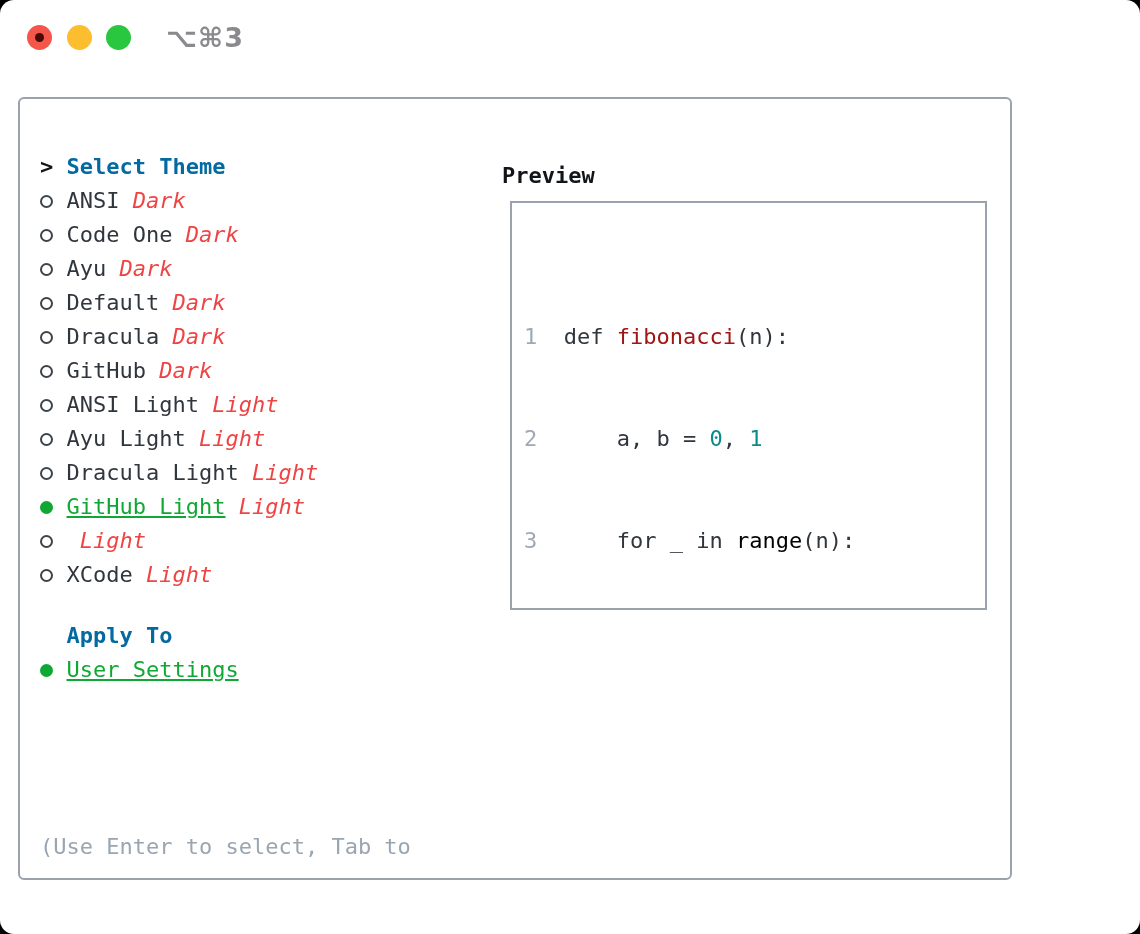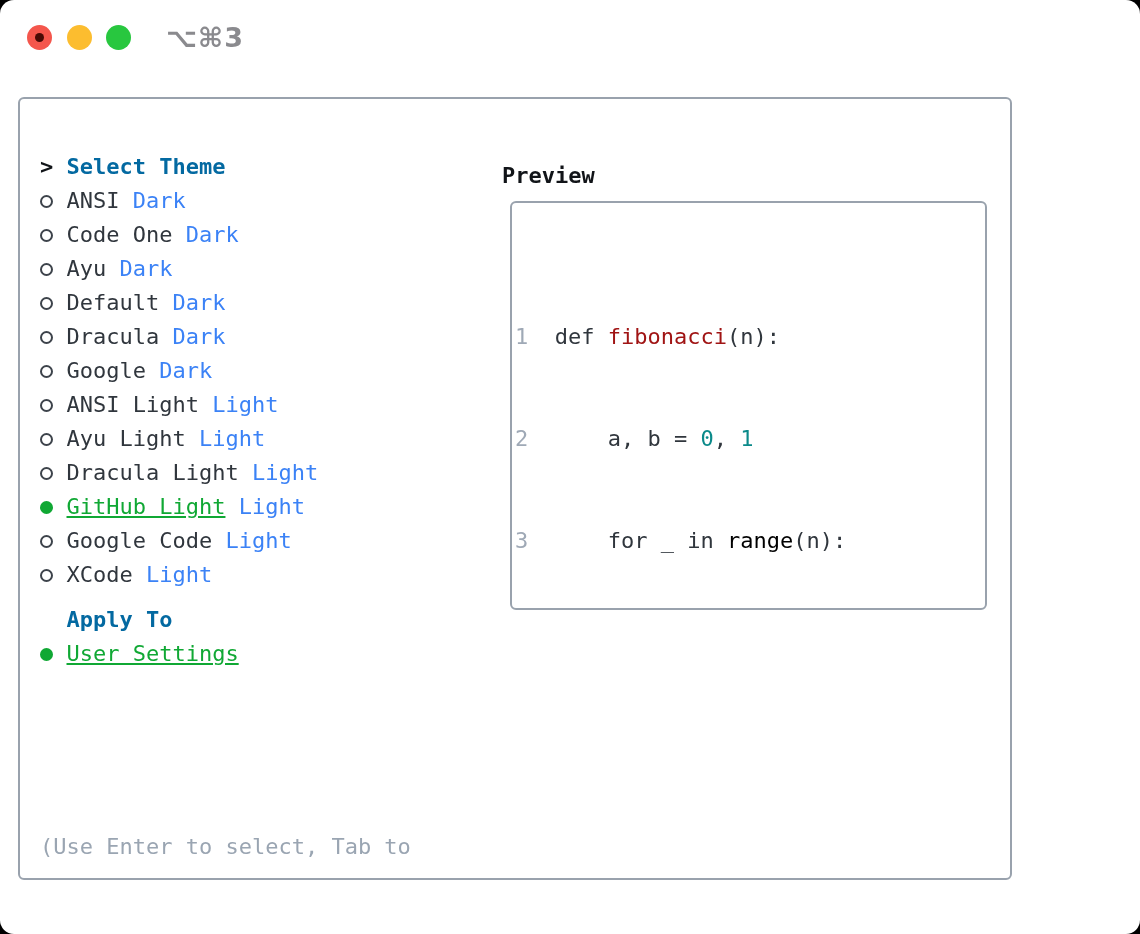--- a/index.html
+++ b/index.html
@@ -37,33 +37,33 @@
   .marker { width:26.5px; display:flex; align-items:center; flex:none; }
   .radio {
     display:inline-block; width:13px; height:13px; border-radius:50%;
     border:2px solid #3d434b; background:transparent;
   }
   .selected .radio { background:#10a834; border-color:#10a834; }
   .prompt-char { color:#111418; font-weight:bold; }
   .hdr { color:#0369a1; font-weight:bold; }
   .nm { color:#30363d; }
   .selected .nm { color:#10a834;text-decoration:underline; }
-  .variant { color:#3b82f6; margin-left:1ch; }
+  .variant { color:#ef4444; margin-left:1ch;font-style:italic; }
   .theme-list { position:absolute; left:20px; top:51px; }
-  .apply-list { position:absolute; left:20px; top:504px; }
+  .apply-list { position:absolute; left:20px; top:520px; }
   .help {
     position:absolute; left:20px; top:663px; color:#9aa5b2; white-space:pre;
   }
   
   .preview-title { position:absolute; left:482px; top:60px; height:34px;
     display:flex; align-items:center; color:#111418; font-weight:bold; }
   .preview-box {
     position:absolute; left:490px; top:102px; width:477px; height:409px;
-    border:2px solid #99a2ad; border-radius:6px; background:#fff;
-    padding:49px 0 0 3px; white-space:pre; overflow:hidden;
+    border:2px solid #99a2ad; border-radius:0; background:#fff;
+    padding:49px 0 0 12px; white-space:pre; overflow:hidden;
   }
   .cl { height:34px; }
   .ln { color:#9fa9b6; }
   .plain { color:#30363d; }
   .fn { color:#a01414; }
   .num { color:#0b8a8a; }
   .builtin { color:#000000;text-align:right; }
 </style>
 </head>
 <body>
@@ -95,36 +95,36 @@
         <div class="row">
           <span class="marker"><i class="radio"></i></span><span class="nm">Ayu</span><span class="variant">Dark</span>
         </div>
         <div class="row">
           <span class="marker"><i class="radio"></i></span><span class="nm">Default</span><span class="variant">Dark</span>
         </div>
         <div class="row">
           <span class="marker"><i class="radio"></i></span><span class="nm">Dracula</span><span class="variant">Dark</span>
         </div>
         <div class="row">
-          <span class="marker"><i class="radio"></i></span><span class="nm">Google</span><span class="variant">Dark</span>
+          <span class="marker"><i class="radio"></i></span><span class="nm">GitHub</span><span class="variant">Dark</span>
         </div>
         <div class="row">
           <span class="marker"><i class="radio"></i></span><span class="nm">ANSI Light</span><span class="variant">Light</span>
         </div>
         <div class="row">
           <span class="marker"><i class="radio"></i></span><span class="nm">Ayu Light</span><span class="variant">Light</span>
         </div>
         <div class="row">
           <span class="marker"><i class="radio"></i></span><span class="nm">Dracula Light</span><span class="variant">Light</span>
         </div>
         <div class="row selected">
           <span class="marker"><i class="radio"></i></span><span class="nm">GitHub Light</span><span class="variant">Light</span>
         </div>
         <div class="row">
-          <span class="marker"><i class="radio"></i></span><span class="nm">Google Code</span><span class="variant">Light</span>
+          <span class="marker"><i class="radio"></i></span><span class="variant">Light</span>
         </div>
         <div class="row">
           <span class="marker"><i class="radio"></i></span><span class="nm">XCode</span><span class="variant">Light</span>
         </div>
       </div>
 
       <div class="apply-list">
         <div class="row">
           <span class="marker"></span><span class="hdr">Apply To</span>
         </div>

